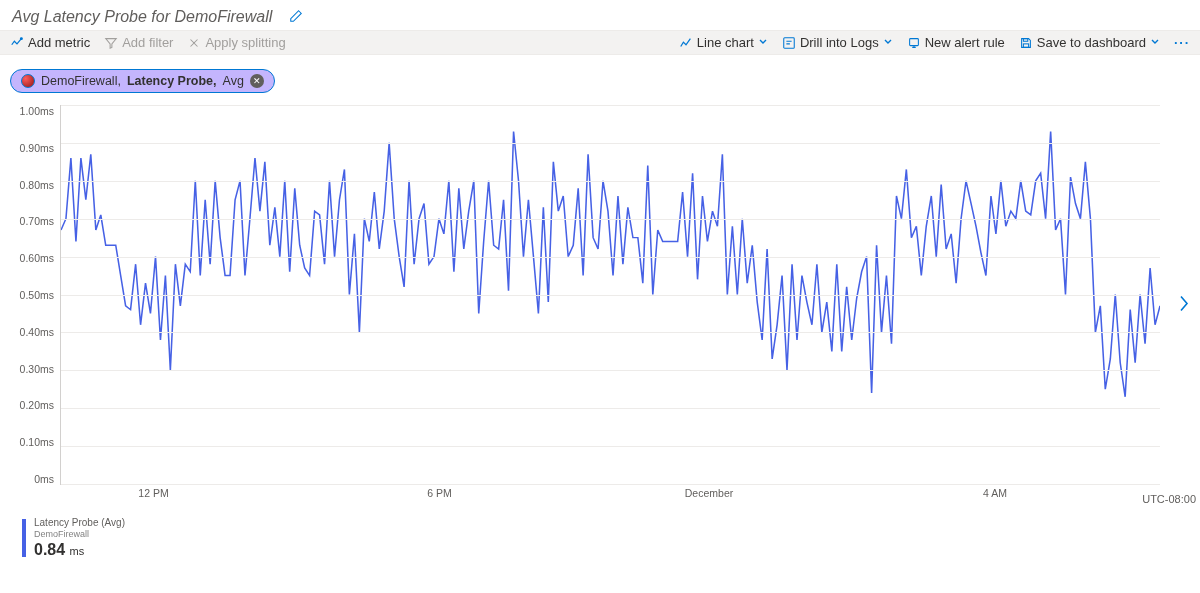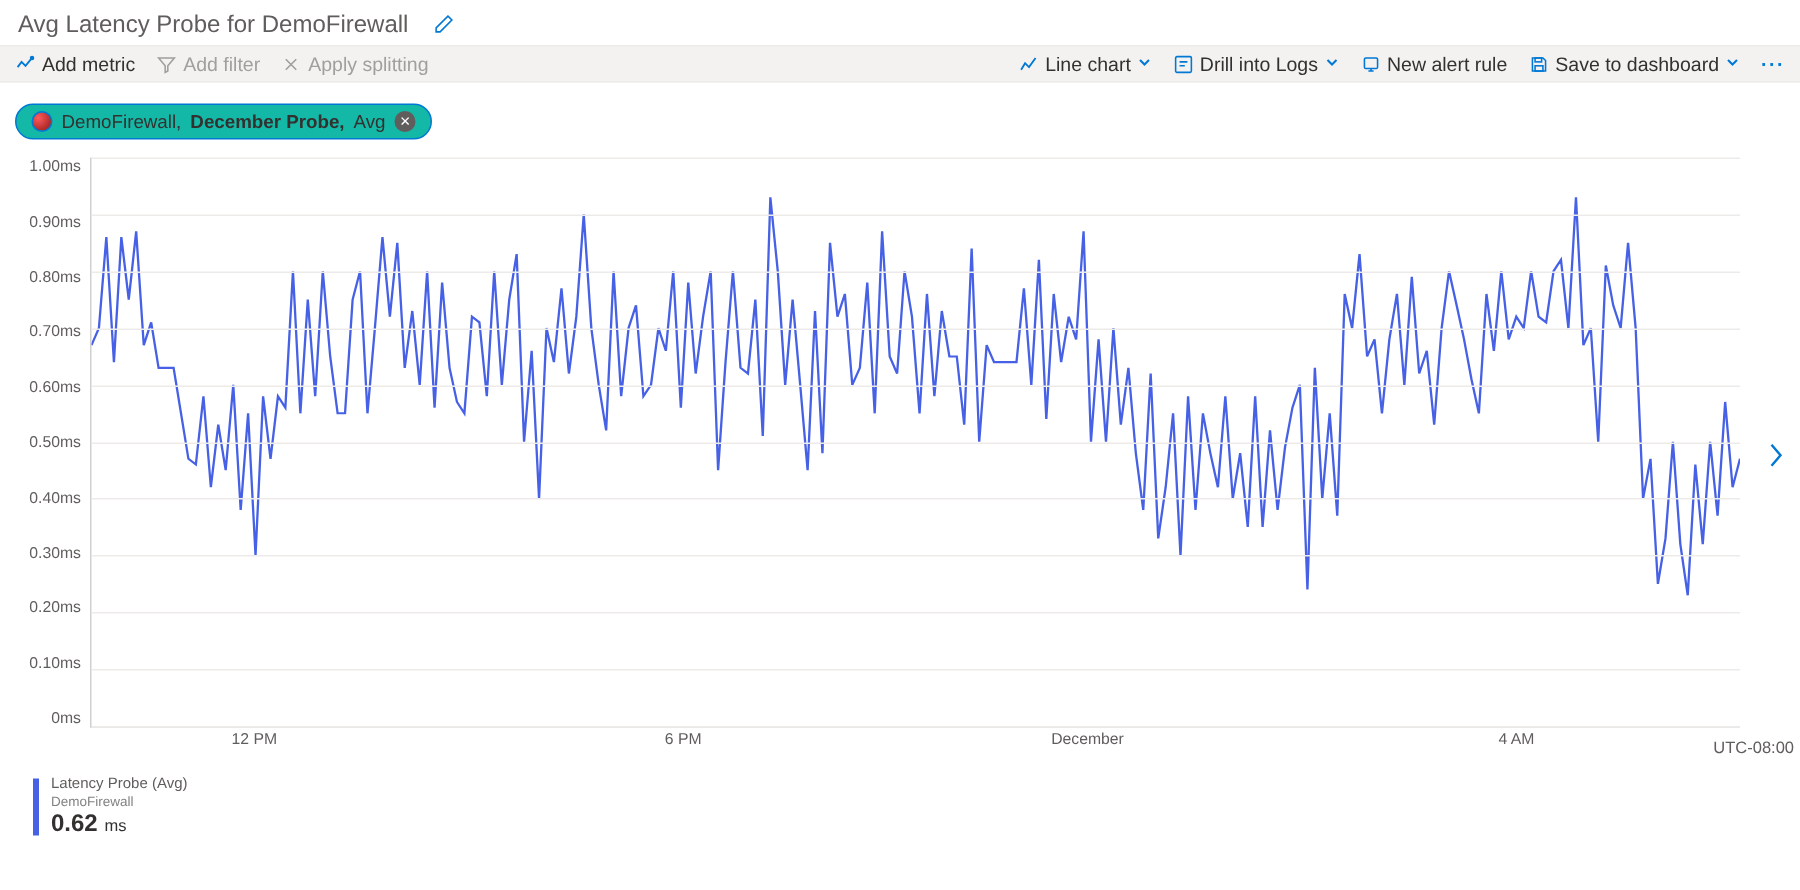--- a/index.html
+++ b/index.html
@@ -10,20 +10,21 @@
       width: 1200px;
       height: 593px;
       overflow: hidden;
       font-size: 13px;
     }
     .header {
       padding: 8px 12px 4px;
       display: flex;
       align-items: flex-end;
       gap: 17px;
+      font-style: italic;
     }
     .header-title {
       font-size: 16px;
       color: #605e5c;
     }
     .edit-icon { color: #0078d4; cursor: pointer; }
     .toolbar {
       display: flex;
       align-items: center;
       justify-content: space-between;
@@ -39,21 +40,21 @@
     .tbtn svg { flex-shrink: 0; }
     .chevron { color: #0078d4; }
     .metric-pill {
       display: inline-flex;
       align-items: center;
       gap: 6px;
       margin: 14px 10px 6px;
       padding: 4px 10px;
       border: 1.5px solid #0078d4;
       border-radius: 14px;
-      background: #14b8a6;
+      background: #c4b5fd;
       font-size: 12.5px;
       cursor: pointer;
     }
     .pill-icon {
       width: 14px; height: 14px; border-radius: 50%;
       background: radial-gradient(circle at 30% 30%, #ff5c5c, #b02a2a 70%);
       border: 1px solid #0078d4;
     }
     .pill-close {
       width: 14px; height: 14px; border-radius: 50%;
@@ -87,21 +88,21 @@
     .grid-line {
       position: absolute; left:0; right:0; height:1px; background:#edebe9;
     }
     .x-labels {
       position: absolute;
       left: 56px; right: 36px; bottom: 0;
       height: 18px;
       font-size: 10.5px;
       color: #605e5c;
     }
-    .x-label { position: absolute; transform: translateX(-50%); margin-left: 16px; }
+    .x-label { position: absolute; transform: translateX(-50%); }
     .tz-label { position:absolute; right:0; bottom:0; font-size:11px; color:#605e5c;margin-left:20px;}
     .nav-arrow {
       position: absolute; right: 6px; top: 50%;
       transform: translateY(-50%);
       color: #0078d4; cursor: pointer;
     }
     .legend {
       margin: 12px 10px 0 22px;
       display: flex;
       align-items: center;
@@ -200,21 +201,21 @@
       </span>
     </div>
     <span class="more-dots">···</span>
   </div>
 </div>
 
 
 <div class="metric-pill">
   <span class="pill-icon"></span>
   <span>DemoFirewall,</span>
-  <strong>December Probe,</strong>
+  <strong>Latency Probe,</strong>
   <span>Avg</span>
   <span class="pill-close">✕</span>
 </div>
 
 
 <div class="chart-area">
   <div class="y-labels" id="y-labels">
       <span>1.00ms</span>
       <span>0.90ms</span>
       <span>0.80ms</span>
@@ -257,20 +258,20 @@
   </div>
 </div>
 
 
 <div class="legend">
   <div class="legend-bar"></div>
   <div class="legend-text">
     <span class="legend-label">Latency Probe (Avg)</span>
     <span class="legend-sub">DemoFirewall</span>
     <span class="legend-val">
-      <span>0.62</span>
+      <span>0.84</span>
       <span class="unit">ms</span>
     </span>
   </div>
 </div>
 
 
 
 
 </body></html>

